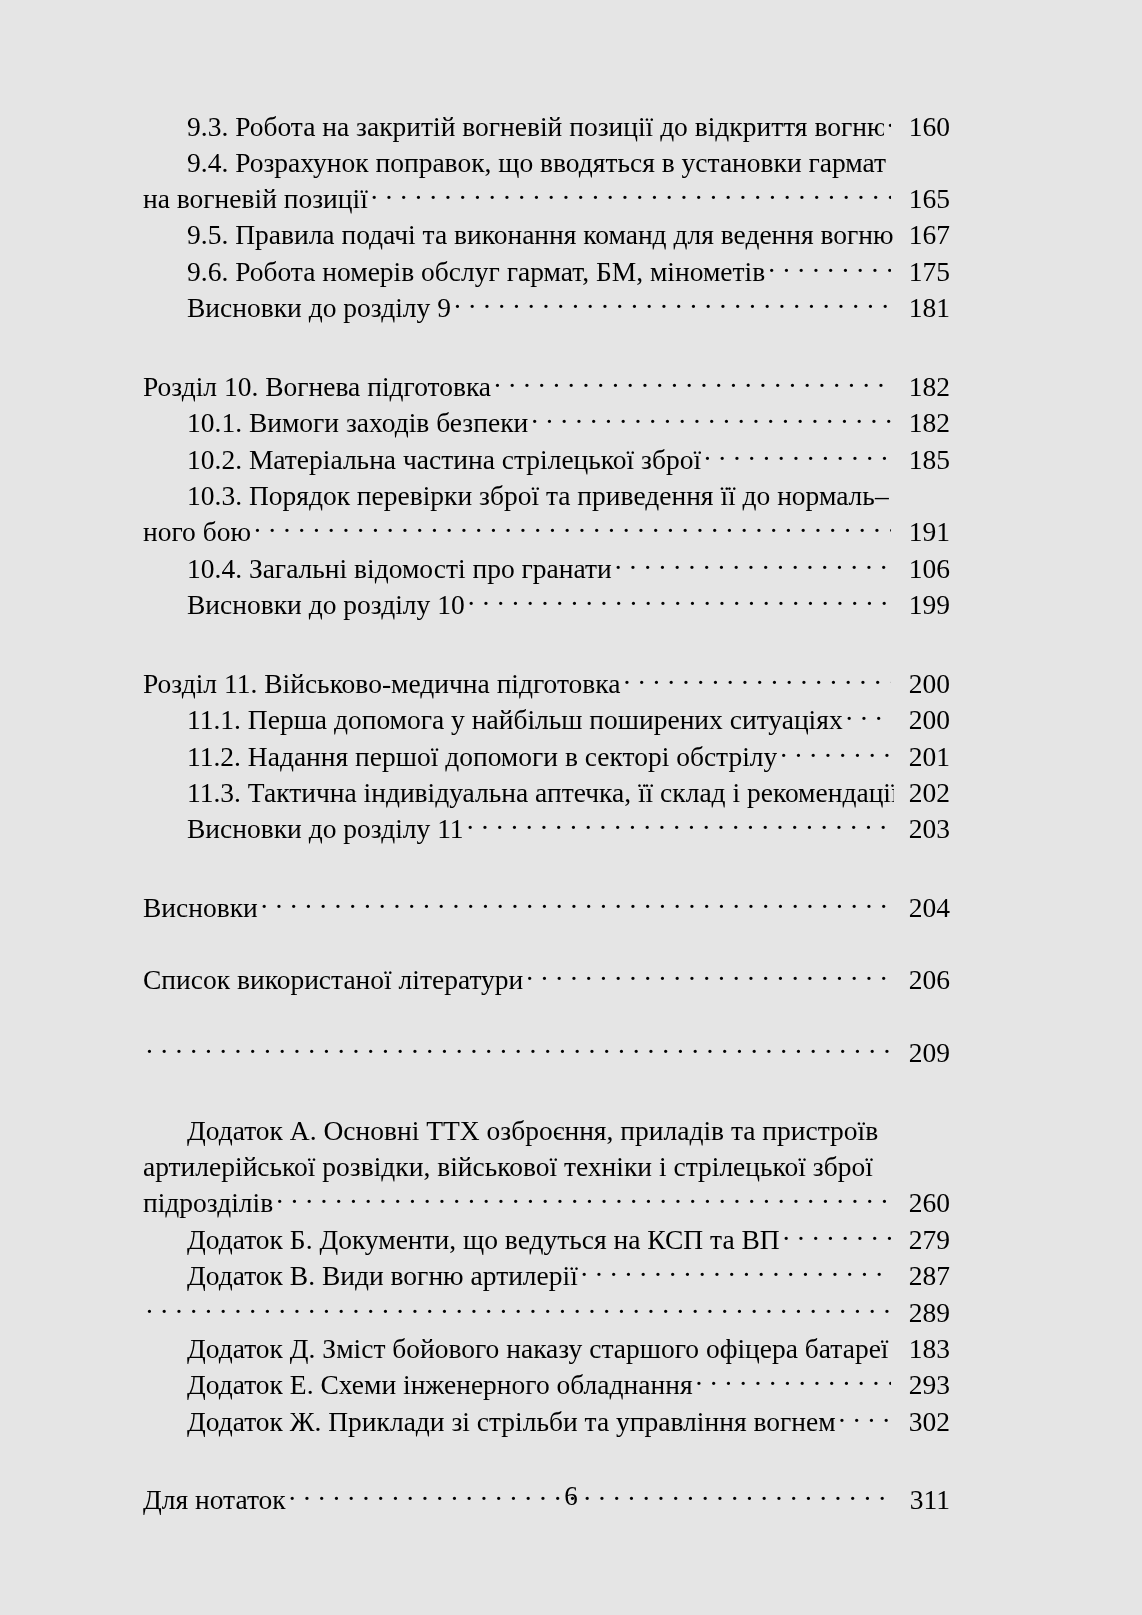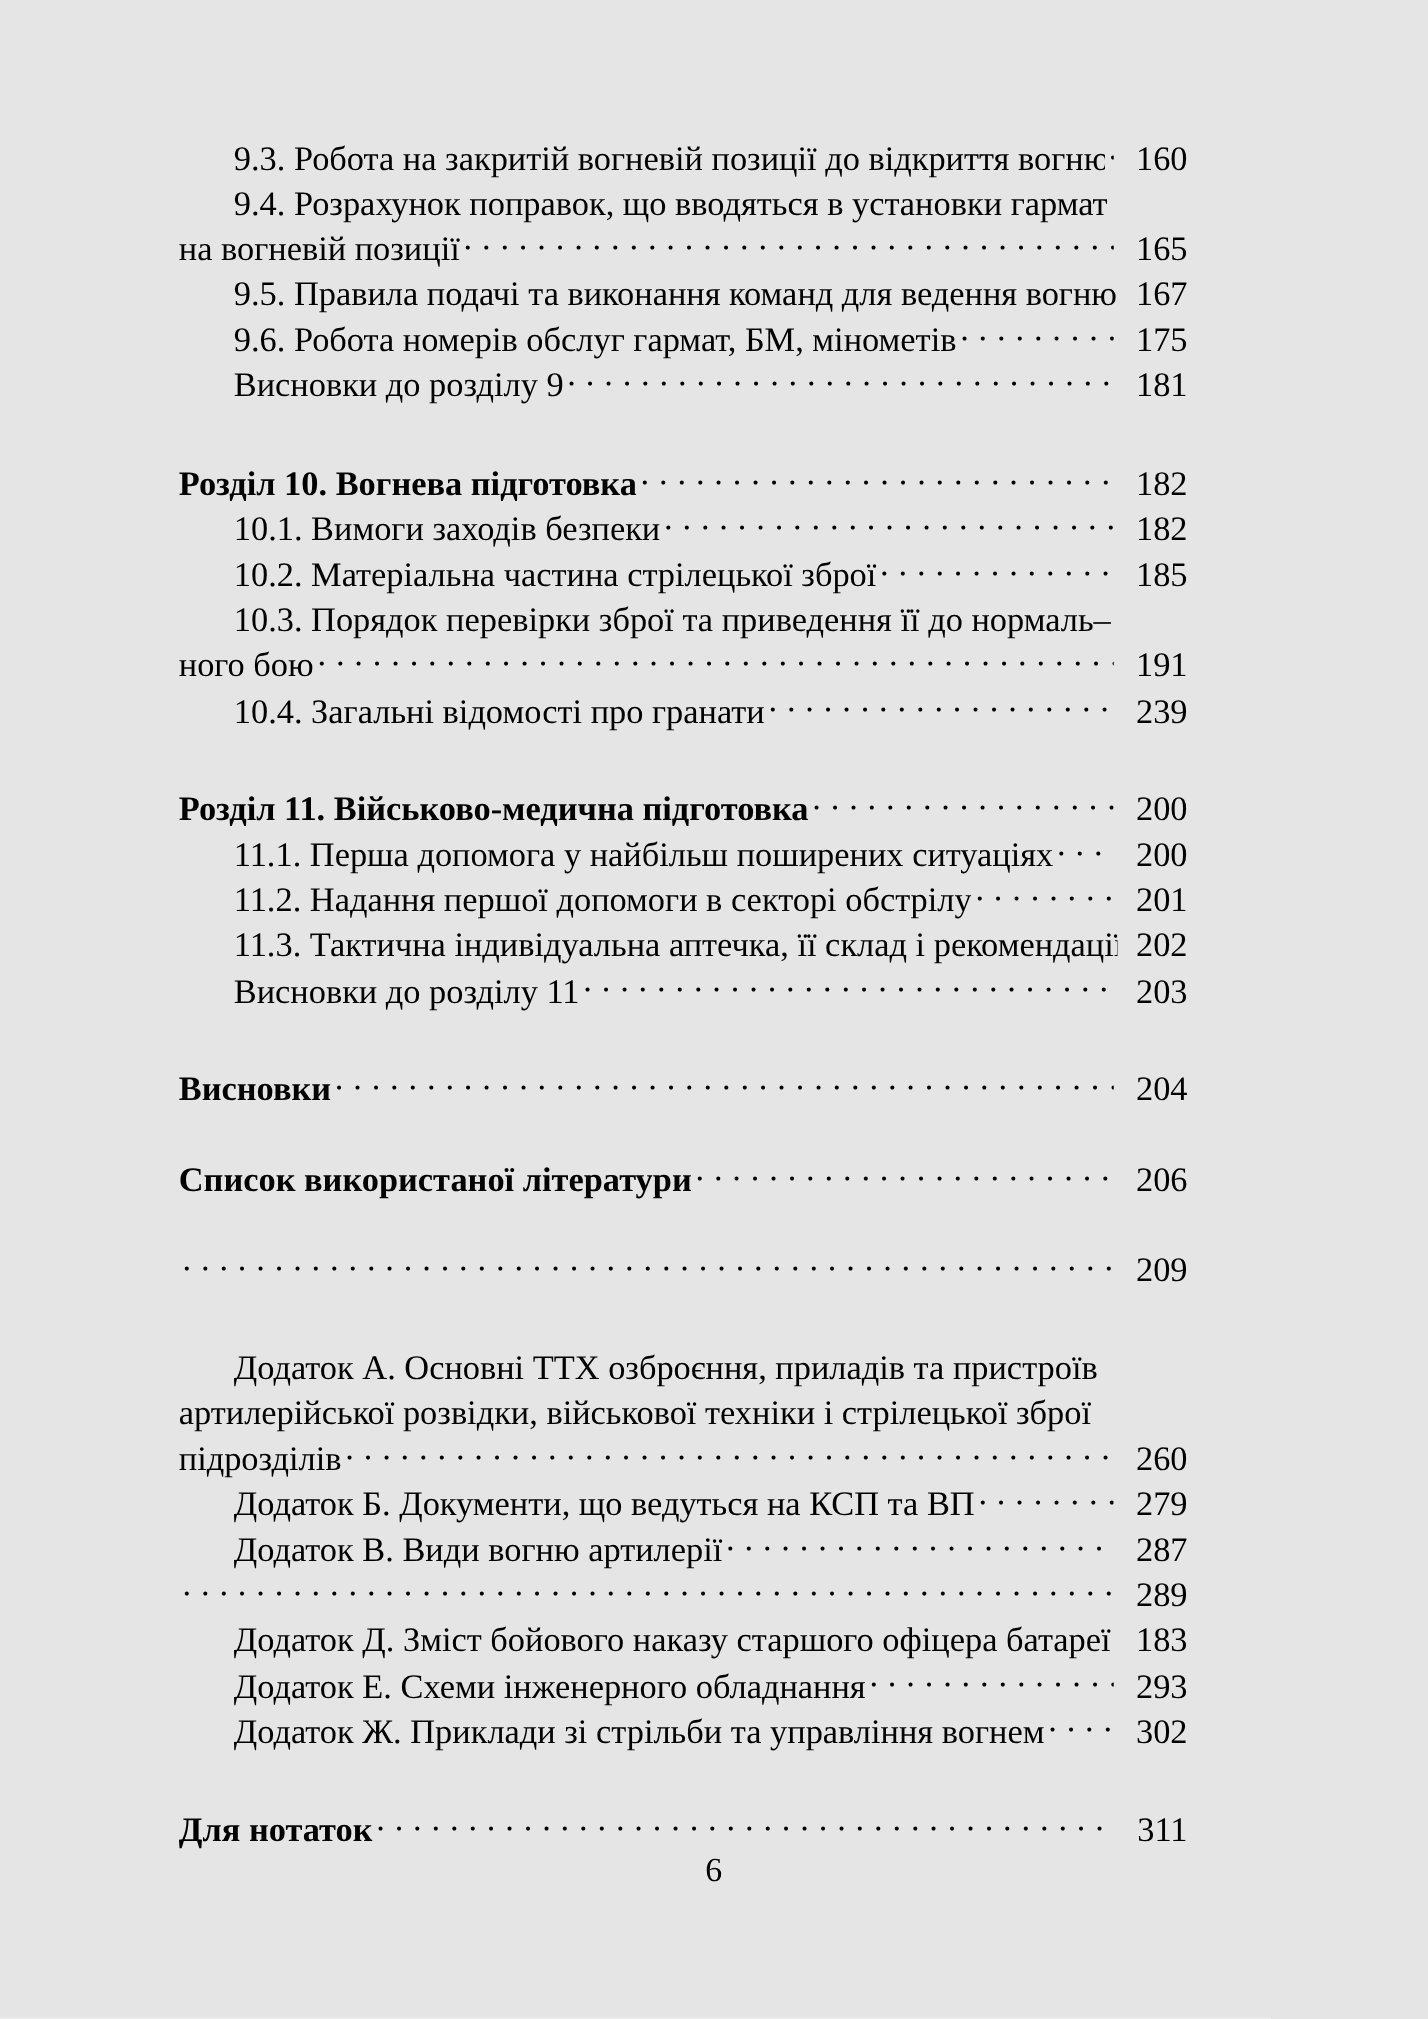--- a/index.html
+++ b/index.html
@@ -61,21 +61,21 @@
     text-align: right;
     font-variant-numeric: lining-nums;
   }
 
   
   .indent .title { padding-left: 44px; }
   .flush .title  { padding-left: 0; }
 
   
   .bold .title {
-    font-weight: bold;
+    font-weight: normal;
   }
   .noleader .title { padding-right: 8px; }
 
   
   .wrapline {
     font-size: 27.5px;
     line-height: 36px;
     white-space: nowrap;
   }
   .wrapline.indent { padding-left: 44px; }
@@ -156,23 +156,28 @@
     <div class="wrapline indent">10.3. Порядок перевірки зброї та приведення її до нормаль–</div>
     <div class="row flush">
       <span class="title">ного бою</span>
       <span class="leader"></span>
       <span class="pageno">191</span>
     </div>
 
     <div class="row indent">
       <span class="title">10.4. Загальні відомості про гранати</span>
       <span class="leader"></span>
-      <span class="pageno">239</span>
-    </div>
-
+      <span class="pageno">106</span>
+    </div>
+
+    <div class="row indent">
+      <span class="title">Висновки до розділу 10</span>
+      <span class="leader"></span>
+      <span class="pageno">199</span>
+    </div>
 
     <div class="gap-lg"></div>
 
     <div class="row flush bold">
       <span class="title">Розділ 11. Військово-медична підготовка</span>
       <span class="leader"></span>
       <span class="pageno">200</span>
     </div>
 
     <div class="row indent">

